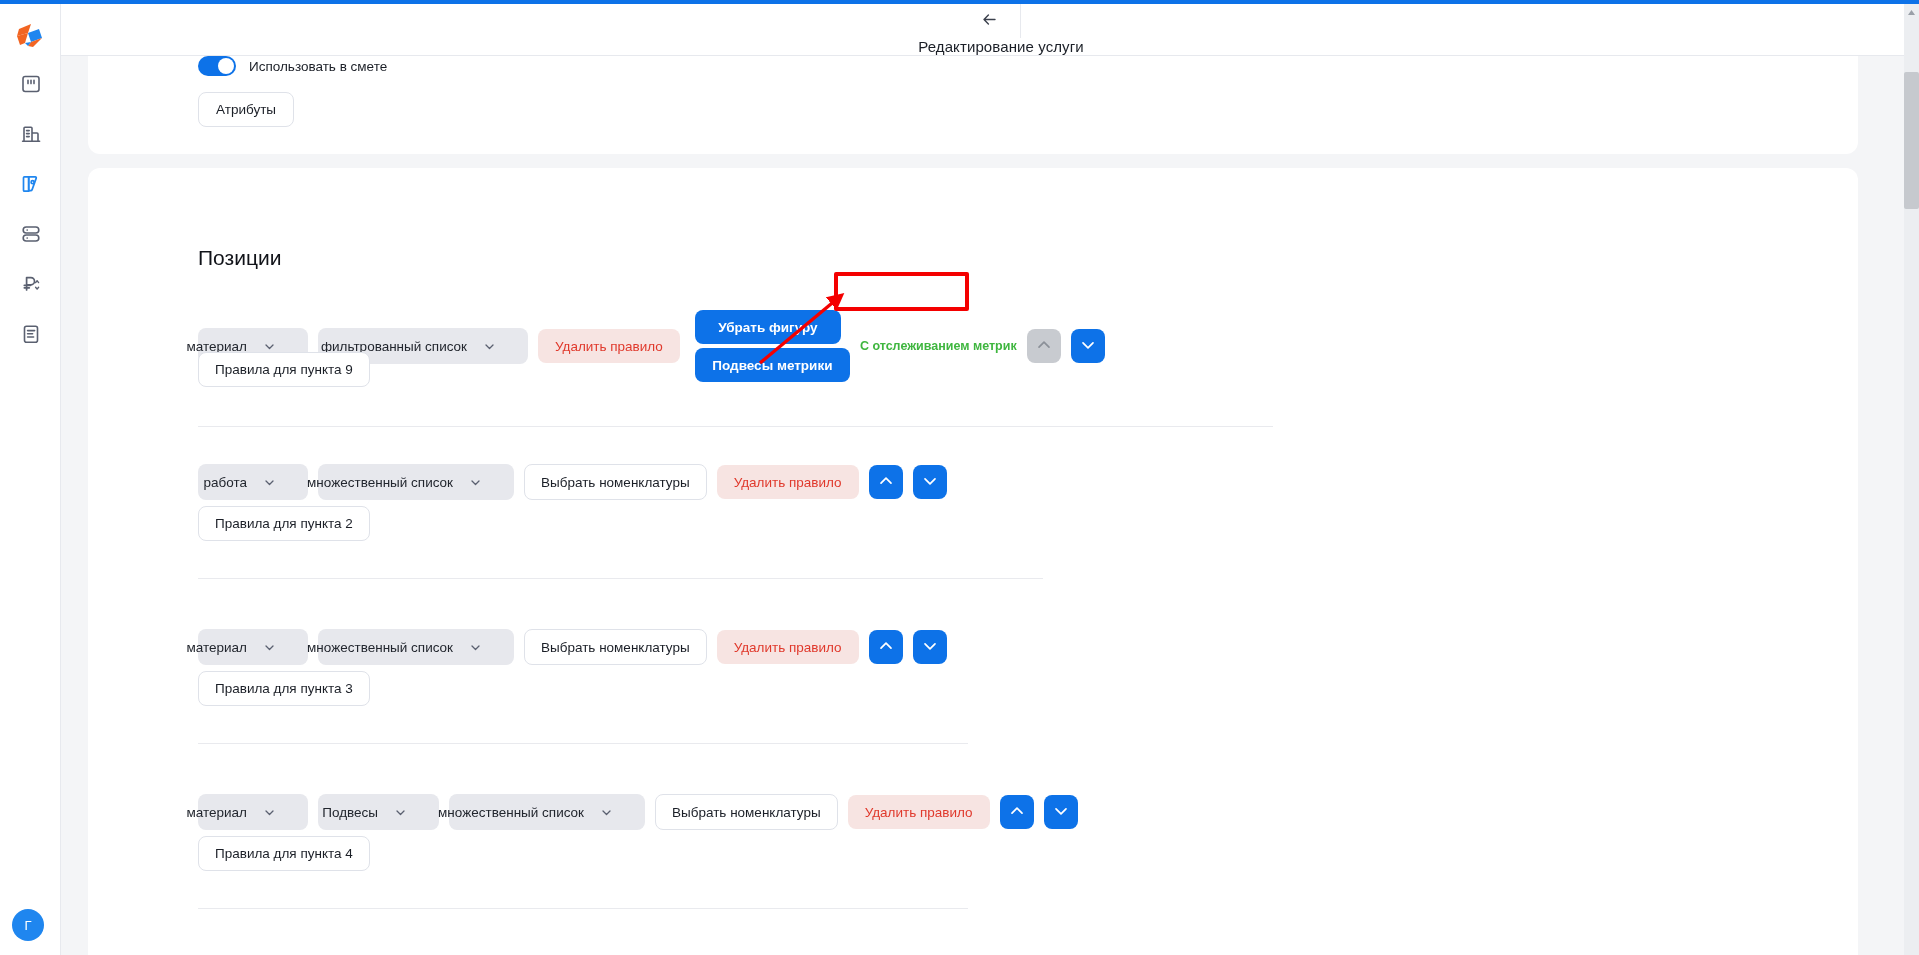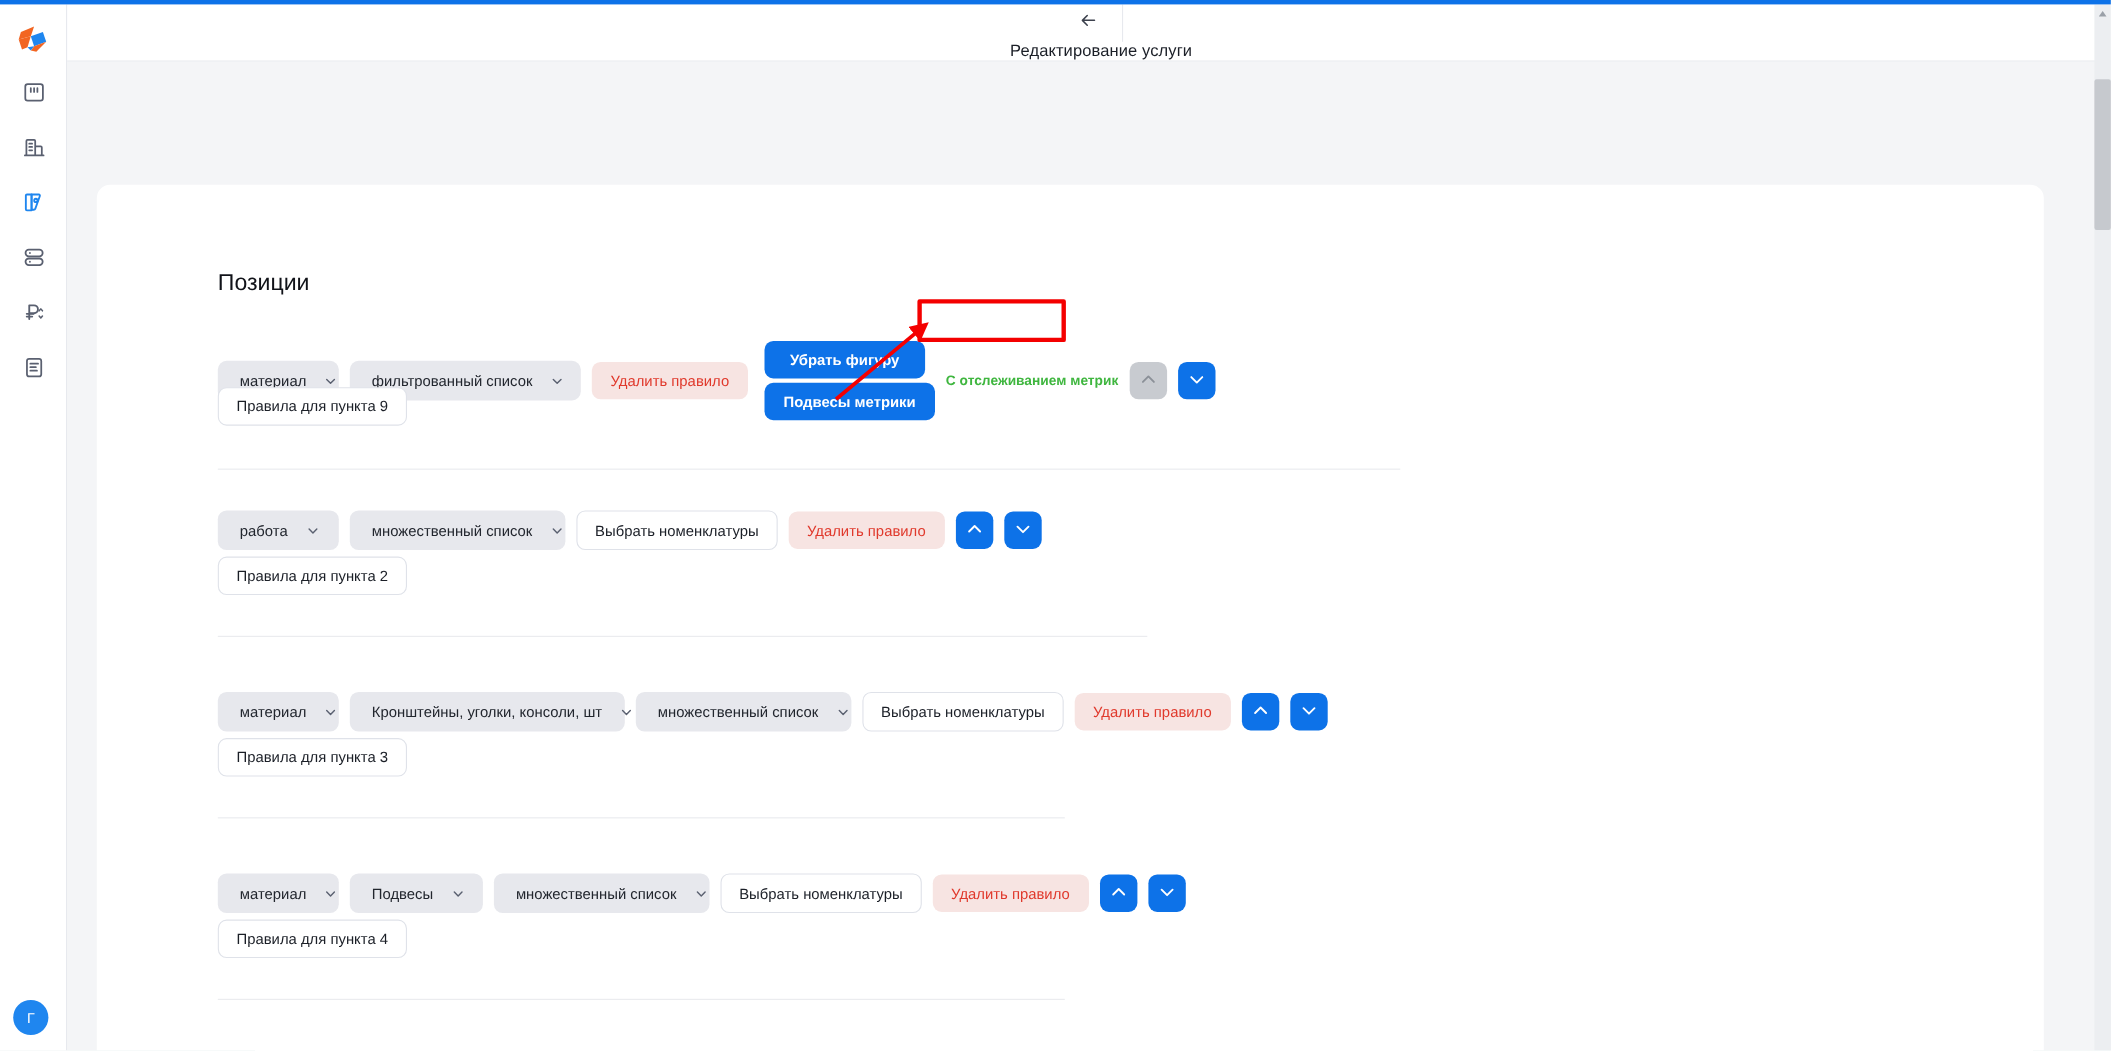--- a/index.html
+++ b/index.html
@@ -118,22 +118,22 @@
     cursor: pointer;
     border: none;
     white-space: nowrap;
     user-select: none;
   }
   .btn-outline {
     background: #fff; border: 1px solid #dfe2e9; color: #1b1f27;
     height: 35px; padding: 0 16px;
   }
   .btn-grey {
-    background: #e7e8ed; color: #22262e; height: 36px; padding: 0 20px;
-    gap: 16px; justify-content: flex-start;
+    background: #e7e8ed; color: #22262e; height: 36px; padding: 0 32px;
+    gap: 16px; justify-content: flex-end;
   }
   .btn-danger {
     background: #f7e4e2; color: #e0392c; height: 34px; padding: 10px 17px;
   }
   .btn-primary {
     background: #0d72e8; color: #ffffff; font-weight: 700;
     height: 34px; padding: 0 18px;
   }
   .btn-attributes {
     position: absolute; left: 110px; top: 48px;
@@ -288,20 +288,29 @@
       <svg width="19" height="19" viewBox="0 0 19 19" fill="none" stroke="#3c414d" stroke-width="1.4" stroke-linecap="round" stroke-linejoin="round">
         <path d="M15 9.5H4M8.4 5.1L4 9.5l4.4 4.4"></path>
       </svg>
     </span>
   </div>
   <div class="header-title">Редактирование услуги</div>
 </header>
 
 <main class="content">
 
+  <section class="card card-top">
+    <div class="toggle-row">
+      <div class="toggle">
+        <span class="knob"></span>
+      </div>
+      <span class="toggle-label">Использовать в смете</span>
+    </div>
+    <button class="btn btn-outline btn-attributes">Атрибуты</button>
+  </section>
 
   <section class="card card-main">
     <h2 class="section-title">Позиции</h2>
 
     <div class="rule-block" style="top:142px;">
       <div class="rule-row">
         <button class="btn btn-grey" style="width:110px;">
           <span>материал</span>
           <span class="chev">
             <svg width="13" height="13" viewBox="0 0 13 13" fill="none" stroke="#5a6070" stroke-width="1.3" stroke-linecap="round" stroke-linejoin="round">
@@ -382,28 +391,20 @@
         </button>
       </div>
       <button class="btn btn-outline rule-sub" style="top:42px;">Правила для пункта 2</button>
       <div class="divider" style="top:114px;width:845px;"></div>
     </div>
 
     <div class="rule-block" style="top:461px;">
       <div class="rule-row">
         <button class="btn btn-grey" style="width:110px;">
           <span>материал</span>
-          <span class="chev">
-            <svg width="13" height="13" viewBox="0 0 13 13" fill="none" stroke="#5a6070" stroke-width="1.3" stroke-linecap="round" stroke-linejoin="round">
-                <path d="M3 5l3.5 3.5L10 5"></path>
-              </svg>
-          </span>
-        </button>
-        <button class="btn btn-grey" style="width:250px;">
-          <span>Кронштейны, уголки, консоли, шт</span>
           <span class="chev">
             <svg width="13" height="13" viewBox="0 0 13 13" fill="none" stroke="#5a6070" stroke-width="1.3" stroke-linecap="round" stroke-linejoin="round">
                 <path d="M3 5l3.5 3.5L10 5"></path>
               </svg>
           </span>
         </button>
         <button class="btn btn-grey" style="width:196px;">
           <span>множественный список</span>
           <span class="chev">
             <svg width="13" height="13" viewBox="0 0 13 13" fill="none" stroke="#5a6070" stroke-width="1.3" stroke-linecap="round" stroke-linejoin="round">

